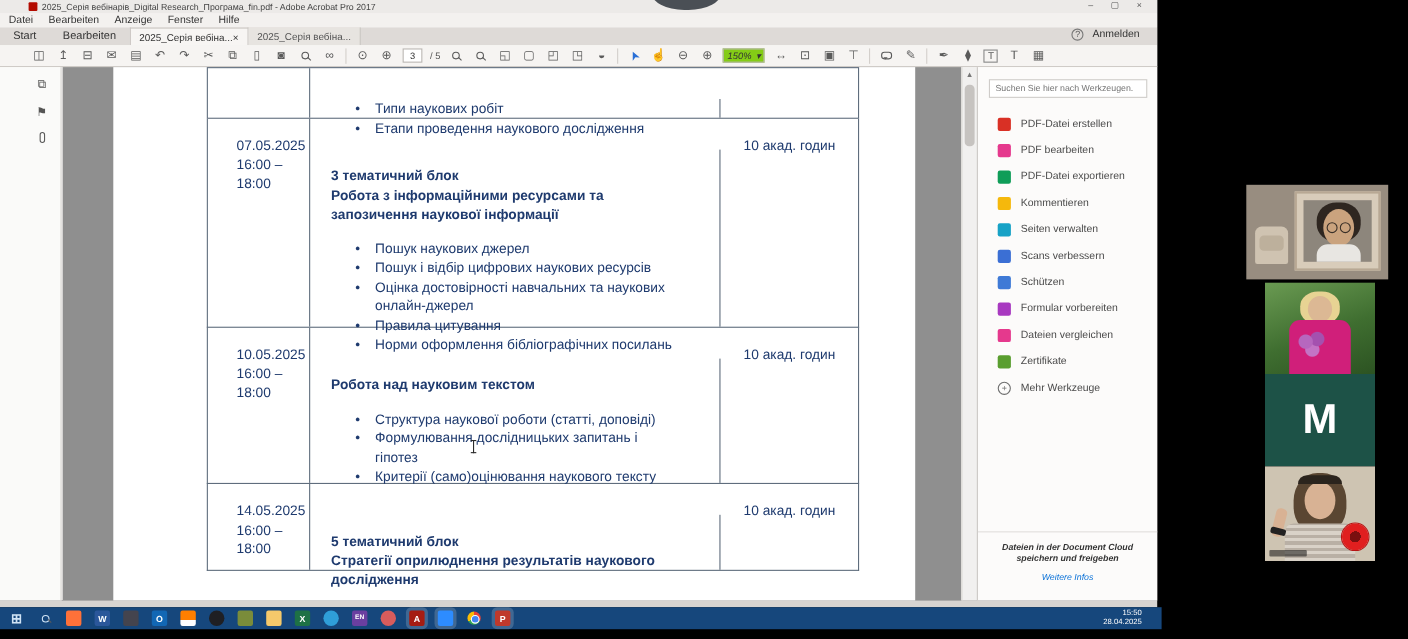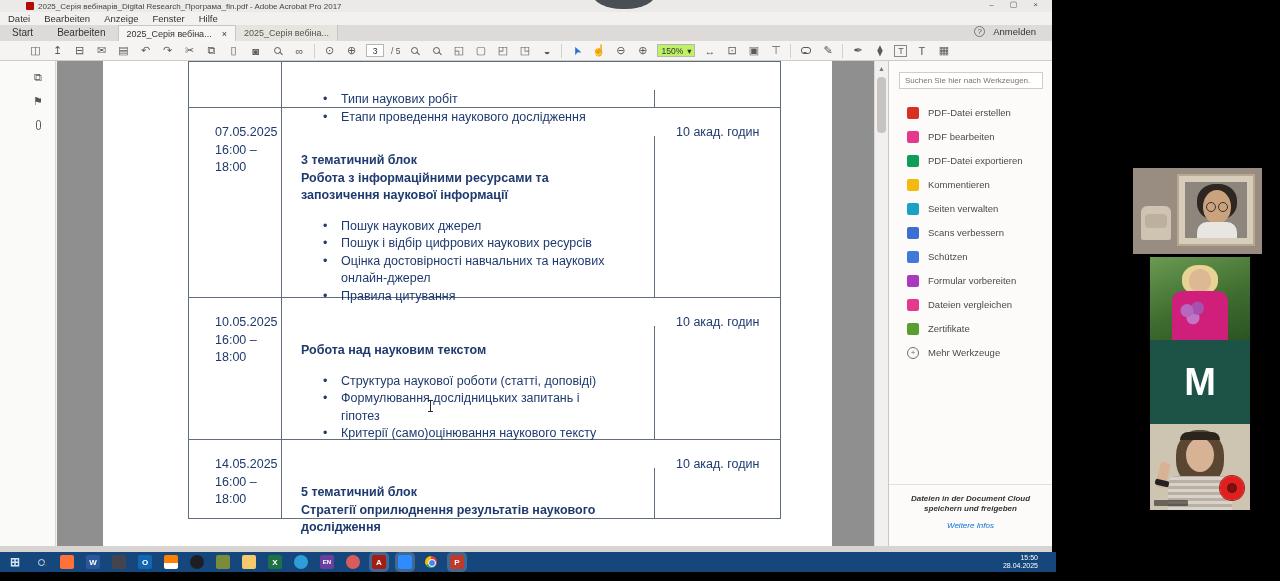--- a/index.html
+++ b/index.html
@@ -9,31 +9,31 @@
 
   
   #acrobat { position:absolute; left:0; top:0; width:1052px; height:546px; background:#f3f1ef; }
   .titlebar { position:absolute; left:0; top:0; width:100%; height:12px; background:#eceae8; display:flex; align-items:center; font-size:8px; color:#444; }
   .titlebar .appicon { width:8px; height:8px; background:#b30b00; margin:0 4px 0 26px; border-radius:1px; }
   .wctl { position:absolute; top:0; right:14px; display:flex; gap:16px; font-size:8px; color:#555; }
   .wctl span { cursor:default; }
   .menubar { position:absolute; left:0; top:12px; width:100%; height:13px; background:#f3f1ef; display:flex; align-items:center; gap:14px; padding-left:8px; font-size:9.5px; color:#333; }
   .tabbar { position:absolute; left:0; top:25px; width:100%; height:16px; background:#dedad7; display:flex; align-items:flex-end; font-size:10px; color:#333; }
   .tabbar .ttab { padding:3px 12px; }
-  .doctab { height:16px; display:flex; align-items:center; gap:10px; padding:0 8px; font-size:9px; max-width:120px; white-space:nowrap; }
+  .doctab { height:16px; display:flex; align-items:center; gap:0; padding:0 8px; font-size:9px; max-width:120px; white-space:nowrap; }
   .doctab.active { background:#f7f5f3; border:1px solid #c9c5c1; border-bottom:none; }
   .doctab.inactive { background:#e7e4e0; border-right:1px solid #c9c5c1; color:#555; }
   .signin { position:absolute; right:16px; top:26px; display:flex; align-items:center; gap:8px; font-size:9.5px; color:#333; }
   .qmark { width:11px; height:11px; border:1px solid #777; border-radius:50%; font-size:8px; display:flex; align-items:center; justify-content:center; color:#555; }
   .toolbar { position:absolute; left:0; top:41px; width:100%; height:20px; background:#f6f4f2; border-bottom:1px solid #cfcbc7; display:flex; align-items:center; gap:7px; padding:0 0 0 28px; }
   .ti { width:15px; height:14px; display:flex; align-items:center; justify-content:center; font-size:11px; color:#5a5a5a; flex:0 0 auto; }
   .tsep { width:1px; height:14px; background:#d3cfcb; flex:0 0 auto; }
   .pagebox { width:18px; height:13px; border:1px solid #b9b5b1; background:#fff; font-size:8.5px; text-align:center; color:#333; }
   .pagetotal { font-size:8.5px; color:#555; }
-  .zoombox { height:13px; border:1px solid #b9b5b1; background:#bef264; font-size:8.5px; color:#333; display:flex; align-items:center; gap:4px; padding:0 3px; }
+  .zoombox { height:13px; border:1px solid #b9b5b1; background:#84cc16; font-size:8.5px; color:#333; display:flex; align-items:center; gap:4px; padding:0 3px;font-style:italic; }
   .mag { width:7px; height:7px; border:1.4px solid #5a5a5a; border-radius:50%; position:relative; }
   .mag::after { content:""; position:absolute; width:4px; height:1.4px; background:#5a5a5a; transform:rotate(45deg); right:-3px; bottom:-1px; }
   .bubble { width:10px; height:7px; border:1.3px solid #5a5a5a; border-radius:3px; position:relative; }
   .bubble::after { content:""; position:absolute; left:1px; bottom:-3px; border:2px solid transparent; border-top-color:#5a5a5a; }
   .clip { width:5px; height:10px; border:1.3px solid #5a5a5a; border-radius:3px; }
 
   
   .navpanel { position:absolute; left:0; top:61px; width:56px; height:485px; background:#fafaf9; border-right:1px solid #d8d5d2; }
   .navpanel .ni { position:absolute; left:30px; width:16px; height:16px; font-size:11px; color:#555; display:flex; align-items:center; justify-content:center; }
   .docpane { position:absolute; left:57px; top:61px; width:817px; height:485px; background:#8f8f8f; }
@@ -240,20 +240,21 @@
               <div>16:00 – 18:00</div>
             </div>
             <div class="c-desc">
               <div class="bold">3 тематичний блок</div>
               <div class="bold">Робота з інформаційними ресурсами та запозичення наукової інформації</div>
               <ul class="blist">
                 <li>Пошук наукових джерел</li>
                 <li>Пошук і відбір цифрових наукових ресурсів</li>
                 <li>Оцінка достовірності навчальних та наукових онлайн-джерел</li>
                 <li>Правила цитування</li>
+                <li>Норми оформлення бібліографічних посилань</li>
               </ul>
             </div>
             <div class="c-hours">10 акад. годин</div>
           </div>
 
           <div class="trow" style="height:142px;">
             <div class="c-date">
               <div>10.05.2025</div>
               <div>16:00 – 18:00</div>
             </div>

